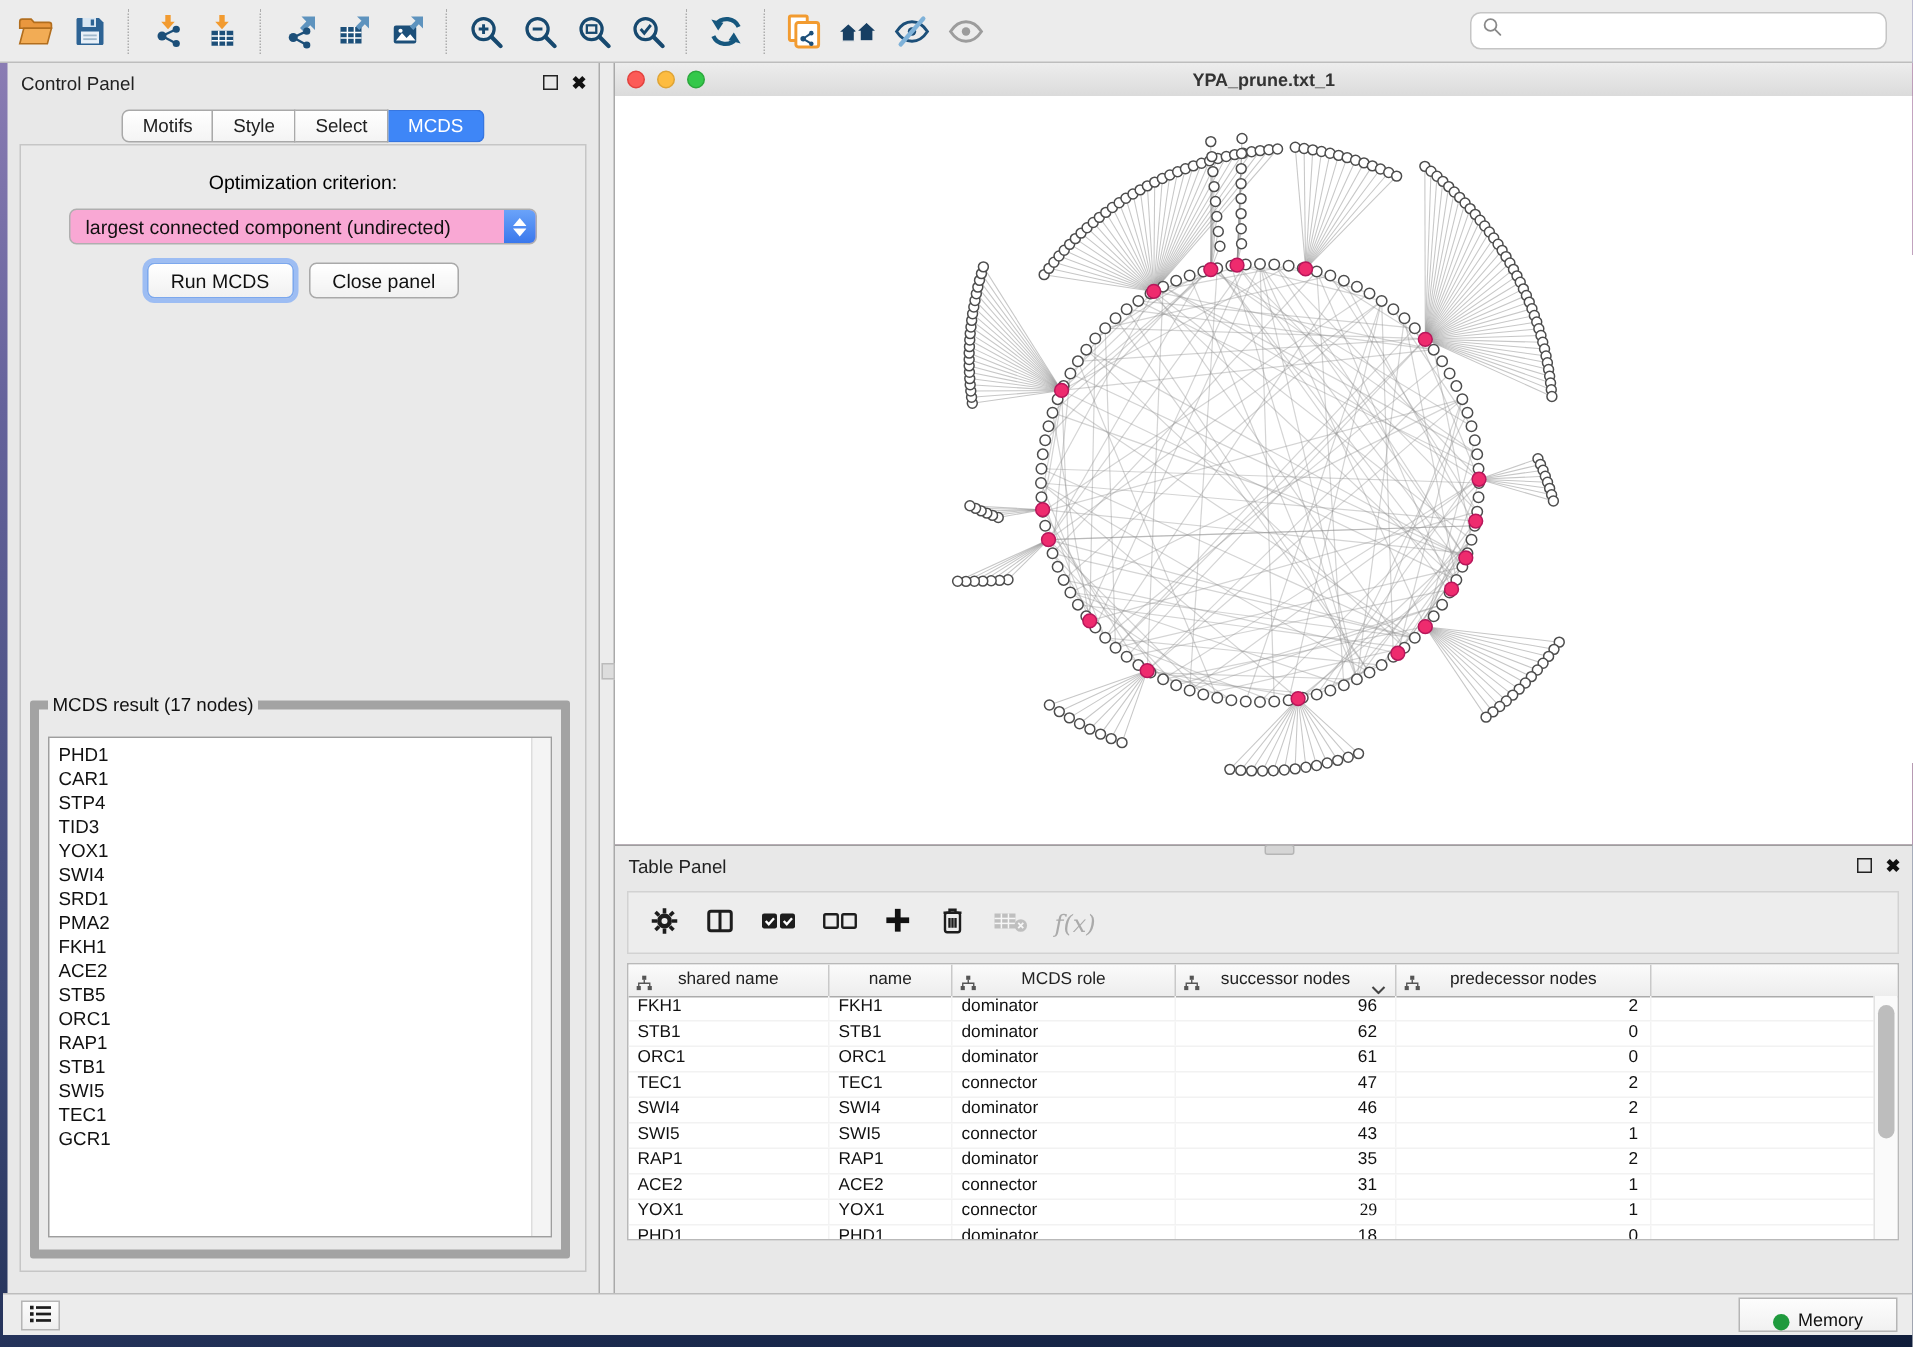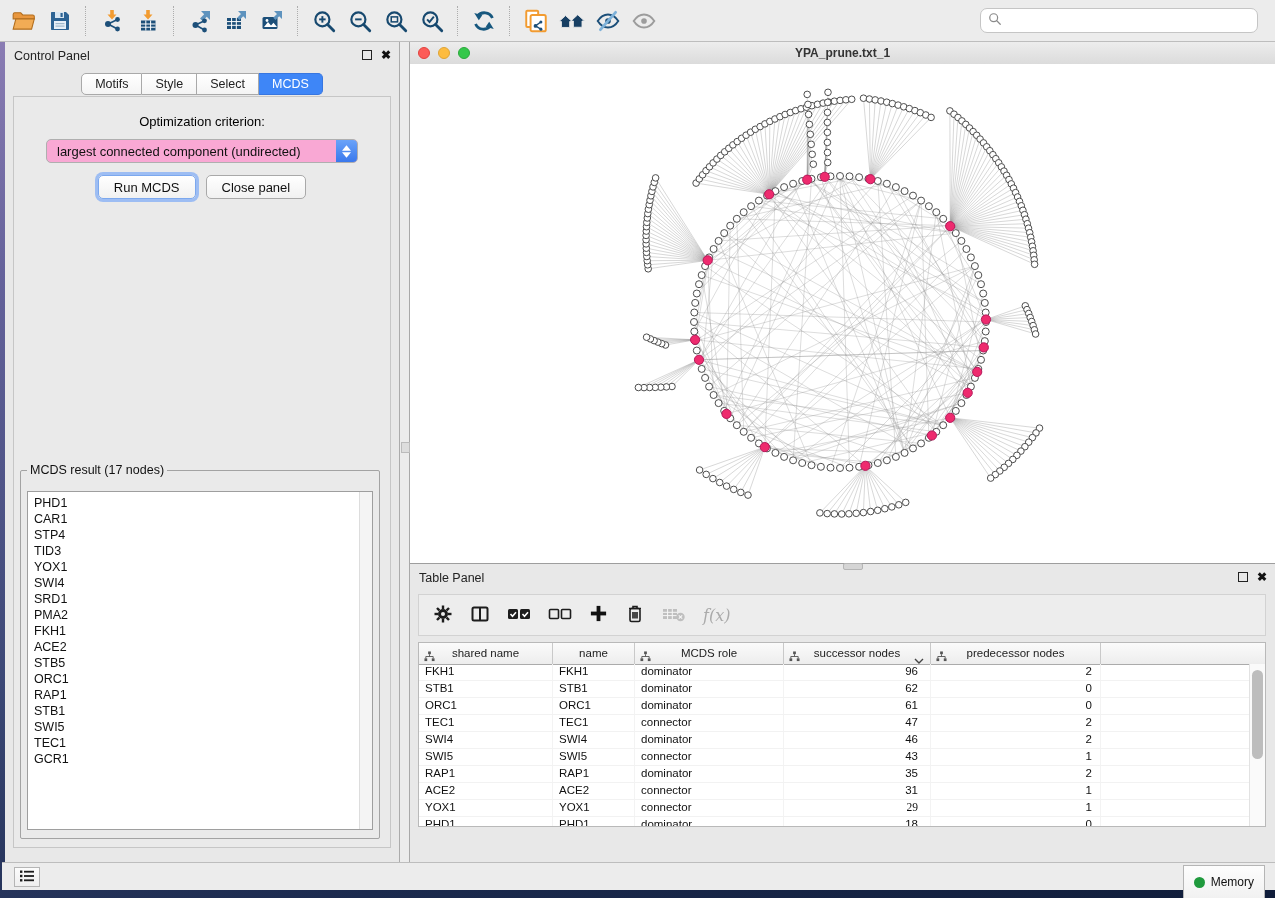--- a/index.html
+++ b/index.html
@@ -28,21 +28,21 @@
   .seg-tab:last-child{border-radius:0 5px 5px 0}
   .seg-tab.active{background:#3E86F7;border-color:#3776E0;color:#fff}
   .cp-tabs{position:absolute;left:0;right:0;top:31px}
   .cp-pane{position:absolute;left:8px;right:8px;top:54px;bottom:14px;border:1px solid #C6C6C6;background:#EAEAEA}
   .opt-label{text-align:center;margin-top:17px;font-size:13px;color:#000000}
   .dropdown{width:312px;height:24px;margin:10px auto 0 auto;background:#f9a8d4;border:1px solid #AFAFAF;border-radius:5px;position:relative;display:flex;align-items:center;font-size:13px;color:#111;padding-left:10px;box-sizing:border-box}
   .stepper{position:absolute;right:0px;top:0px;bottom:0px;width:21px;background:linear-gradient(#6AA3F9,#3A78EC);border-radius:0 4px 4px 0;display:flex;flex-direction:column;align-items:center;justify-content:center;gap:1px}
   .btn-row{display:flex;justify-content:center;gap:10px;margin-top:12px}
   .mac-btn{background:linear-gradient(#FFFFFF,#F1F1F1);border:1px solid #A9A9A9;border-radius:5px;font-size:13px;color:#111;padding:3px 15px;height:24px;box-sizing:border-box;font-family:"Liberation Sans",sans-serif}
   .mac-btn.focused{box-shadow:0 0 0 3px rgba(93,152,250,.55);border-color:#7CA8EE}
-  .result-box{position:absolute;left:6px;right:10px;top:366px;bottom:8px;border:1px solid #a3a3a3;border-radius:2px;margin:0;padding:2px 20px 6px 4px}
+  .result-box{position:absolute;left:6px;right:10px;top:366px;bottom:8px;border:6px solid #a3a3a3;border-radius:2px;margin:0;padding:2px 20px 6px 4px}
   .result-box legend{font-size:12.5px;color:#111;padding:0 3px;margin-left:2px}
   .result-list{position:absolute;left:6px;right:6px;top:14px;bottom:8px;background:#fff;border:1px solid #9E9E9E;overflow:hidden;padding:3px 0 0 6px;box-sizing:border-box}
   .result-scroll{position:absolute;right:0;top:0;bottom:0;width:12px;background:#F4F4F4;border-left:1px solid #DDD}
   .mcds-item{font-size:12.5px;line-height:16px;color:#111}
   
   .v-splitter{position:absolute;left:400px;top:42px;width:10px;bottom:36px;background:#ECECEC;border-right:1px solid #A9A9A9;box-sizing:border-box}
   .v-splitter .grip{position:absolute;left:1px;top:400px;width:7px;height:9px;background:#DDD;border:1px solid #BBB}
   
   .network-view{position:absolute;left:410px;top:42px;right:0;height:521px;background:#be185d}
   .net-titlebar{height:22px;background:linear-gradient(#EDEDED,#DBDBDB);border-bottom:1px solid #B0B0B0;position:relative;text-align:center;font-size:12px;font-weight:bold;color:#333;line-height:22px}
@@ -68,21 +68,21 @@
   .tr{display:flex;height:16px;border-bottom:1px solid #F2F2F2}
   .td{box-sizing:border-box;font-size:11.5px;line-height:15px;color:#111;padding:0 6px;border-right:1px solid #F3F3F3;white-space:nowrap;overflow:hidden}
   .td.num{text-align:right}
   .td-filler{flex:1;border-right:none}
   .tp-scroll{position:absolute;right:0;top:21px;bottom:0;width:15px;background:#FAFAFA;border-left:1px solid #E2E2E2}
   .tp-thumb{position:absolute;left:2px;right:2px;top:6px;height:89px;background:#BDBDBD;border-radius:6px}
   .tp-tabs{position:absolute;left:0;right:0;bottom:6px}
   
   .status-bar{position:absolute;left:2px;right:0;bottom:8px;height:28px;background:#ECECEC;border-top:1px solid #BDBDBD;box-sizing:border-box}
   .sb-left-btn{position:absolute;left:12px;top:4px;width:26px;height:20px;background:linear-gradient(#FCFCFC,#EFEFEF);border:1px solid #B5B5B5;display:flex;align-items:center;justify-content:center;padding:0}
-  .memory-btn{position:absolute;right:10px;top:2px;height:34px;padding:0 10px;display:flex;align-items:center;gap:6px;background:linear-gradient(#FDFDFD,#F1F1F1);border:1px solid #B5B5B5;font-size:12px;color:#111;font-family:"Liberation Sans",sans-serif}
+  .memory-btn{position:absolute;right:10px;top:2px;height:23px;padding:0 22px;display:flex;align-items:flex-end;gap:6px;background:linear-gradient(#FDFDFD,#F1F1F1);border:1px solid #B5B5B5;font-size:12px;color:#111;font-family:"Liberation Sans",sans-serif}
   .memdot{width:11px;height:11px;border-radius:6px;background:#1F9A3D;display:inline-block}
 </style>
 </head>
 <body>
 
 <div class="toolbar">
   <button class="tbtn">
       <span>
         <svg width="26" height="26" viewBox="0 0 24 24">
           <path fill="#E9973E" stroke="#B26E1E" d="M2 6c0-1 .6-1.6 1.5-1.6H9l1.8 2H20c.9 0 1.5.6 1.5 1.5V10H2z"></path>

